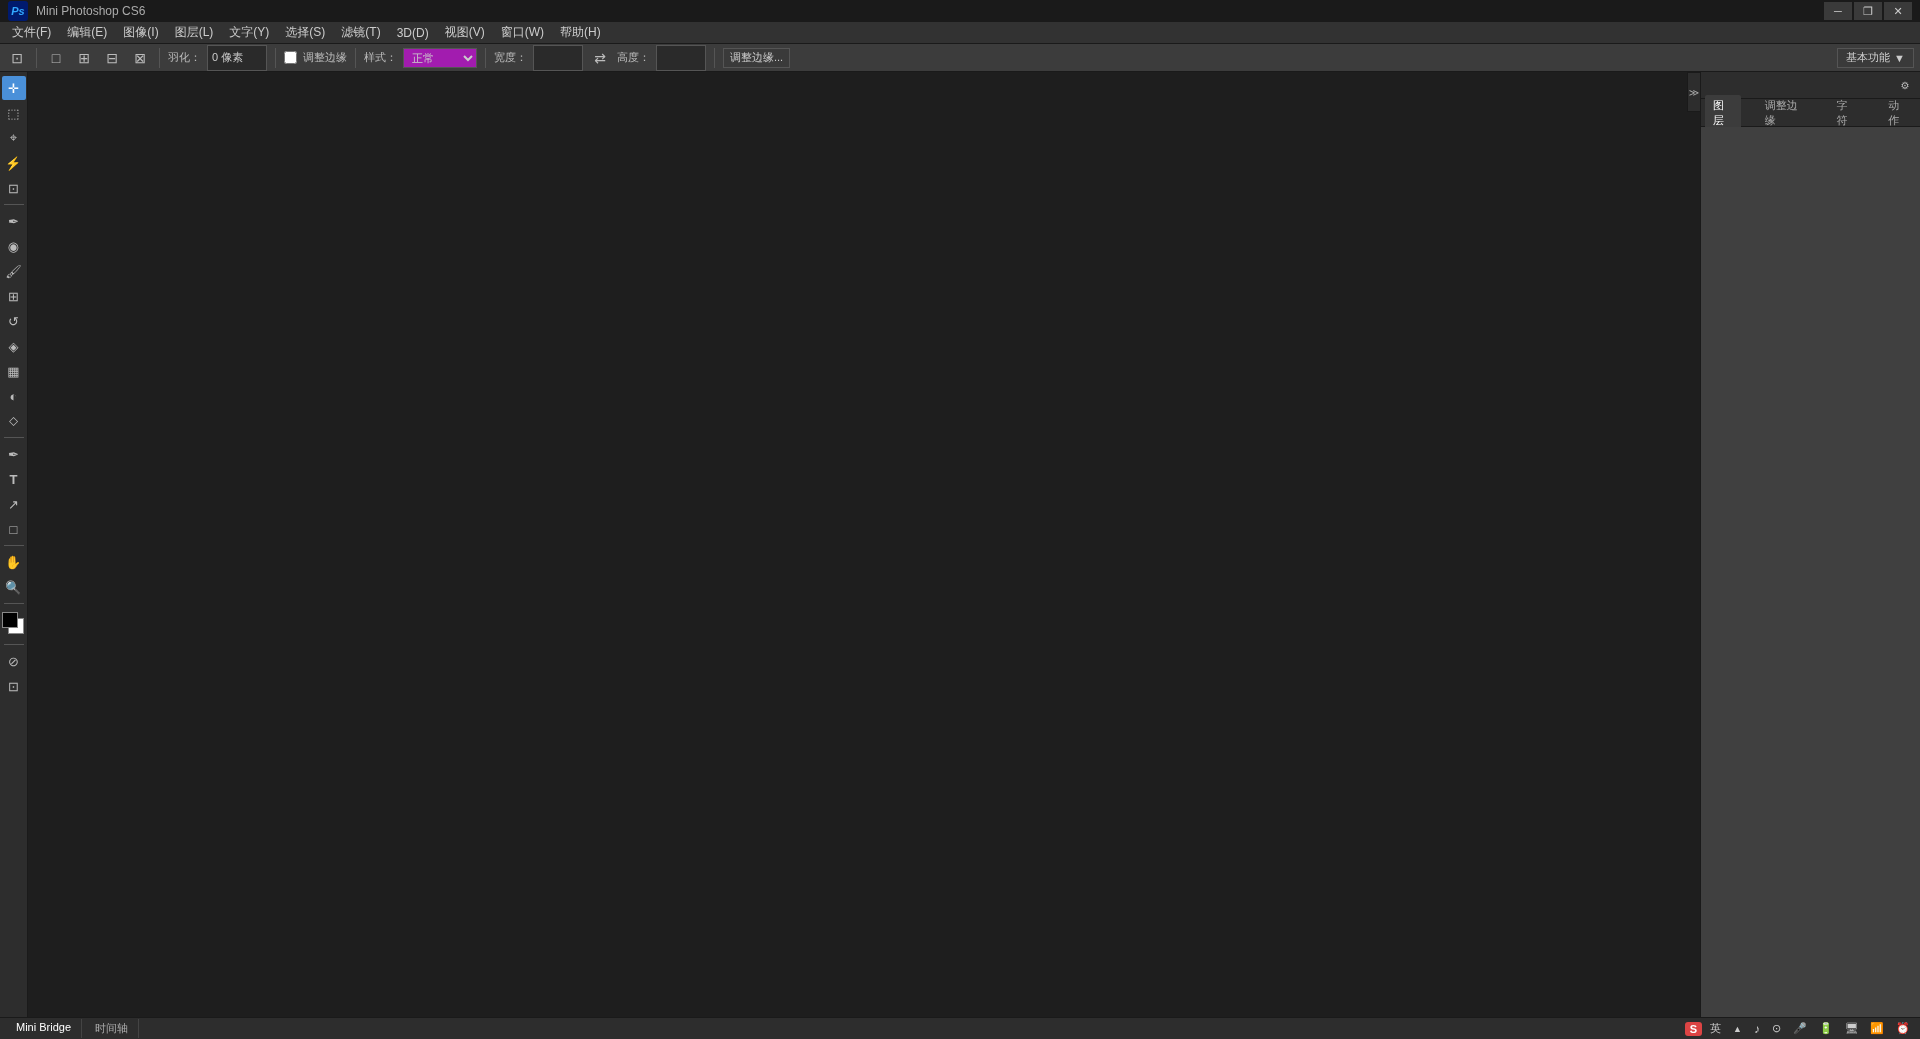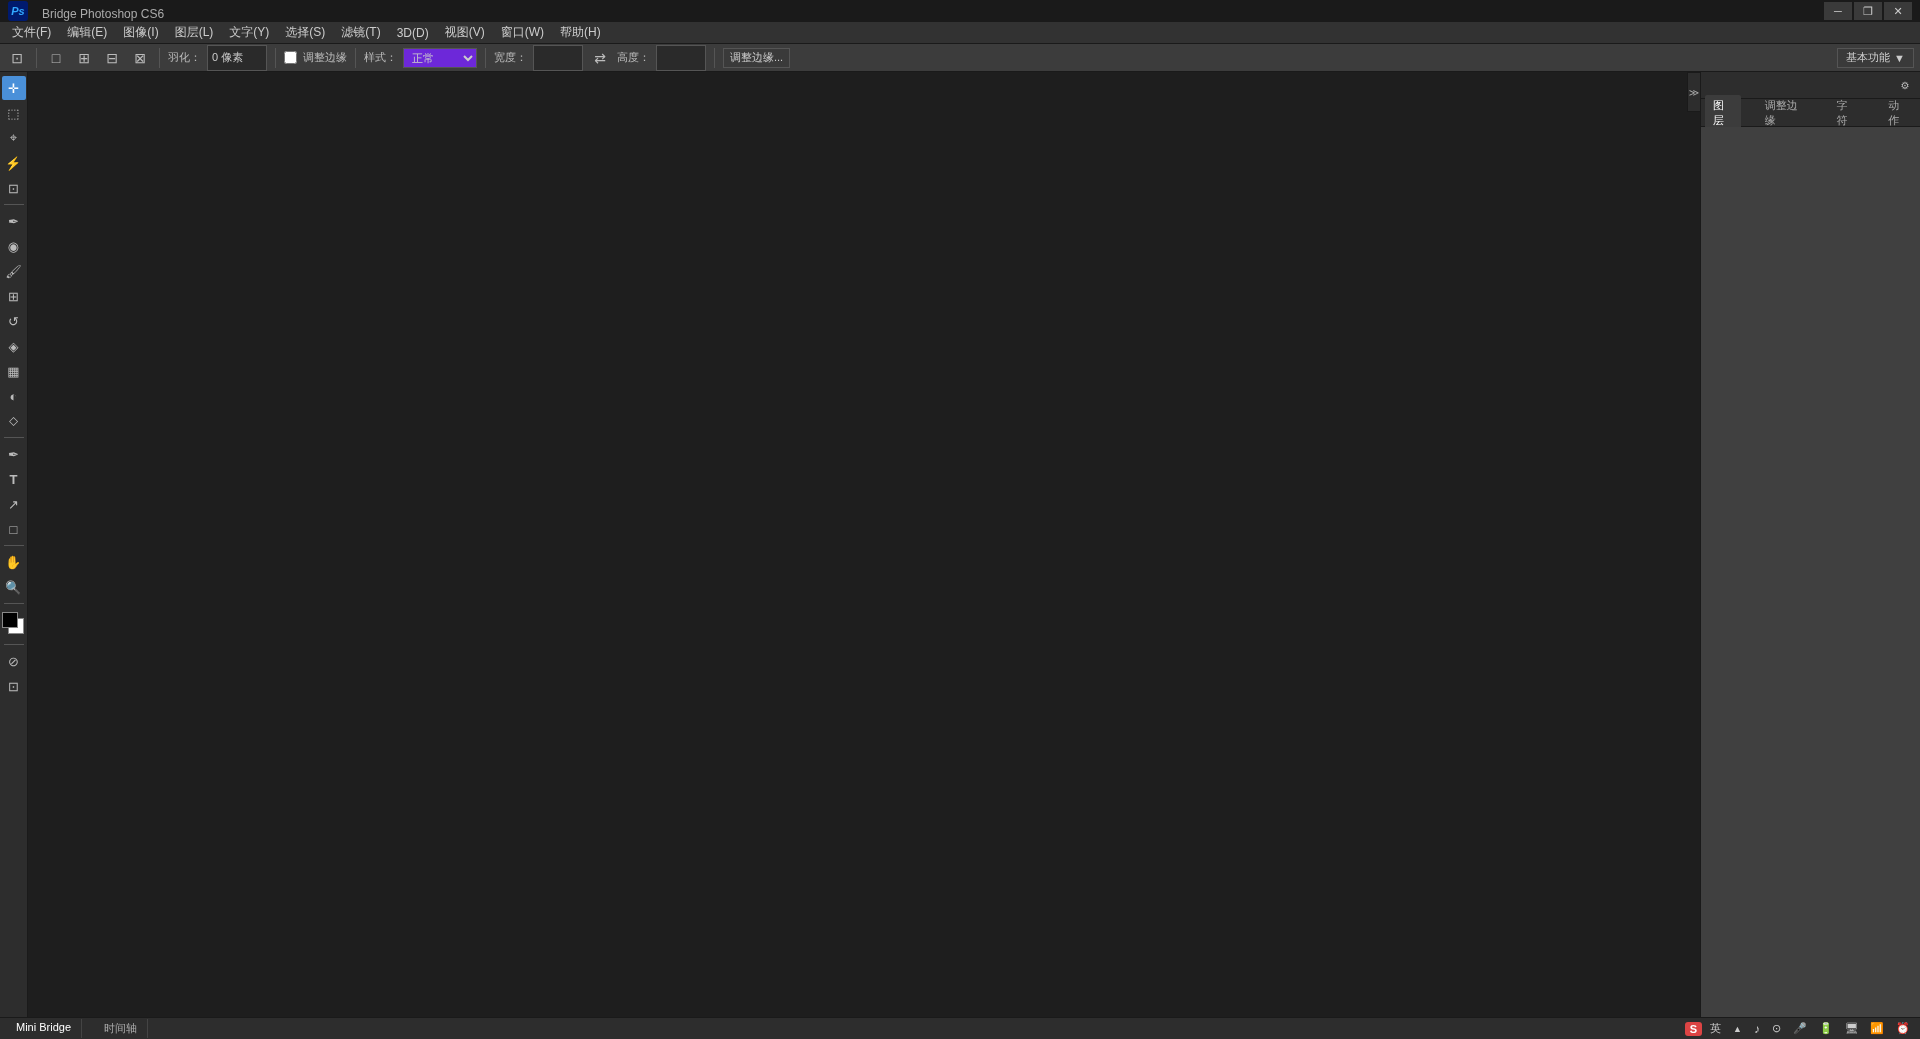--- a/index.html
+++ b/index.html
@@ -19,22 +19,22 @@
       width: 100%;
       height: 22px;
       background: #1a1a1a;
       display: flex;
       align-items: center;
       justify-content: space-between;
       padding: 0 8px;
     }
     #title-bar-left {
       display: flex;
-      align-items: flex-end;
-      gap: 14px;
+      align-items: center;
+      gap: 8px;
     }
     #ps-logo {
       width: 20px;
       height: 20px;
       background: #001a6e;
       border-radius: 3px;
       display: flex;
       align-items: center;
       justify-content: center;
       font-size: 11px;
@@ -109,21 +109,21 @@
       height: 20px;
       background: #2a2a2a;
       border: 1px solid #555;
       color: #ccc;
       font-size: 11px;
       padding: 12px 4px;
       outline: none;
     }
     .options-select {
       height: 20px;
-      background: #6d28d9;
+      background: #a21caf;
       border: 1px solid #555;
       color: #ccc;
       font-size: 11px;
       outline: none;
       padding: 0 4px;
     }
     .options-btn {
       height: 20px;
       background: #3a3a3a;
       border: 1px solid #555;
@@ -231,21 +231,21 @@
       height: 22px;
       background: #2d2d2d;
       border-top: 1px solid #1a1a1a;
       display: flex;
       align-items: center;
       padding: 0 6px;
       justify-content: space-between;
     }
     #bottom-tabs {
       display: flex;
-      gap: 12px;
+      gap: 3px;
     }
     .bottom-tab {
       padding: 2px 10px;
       font-size: 11px;
       color: #aaa;
       cursor: pointer;
       border-right: 1px solid #444;
     }
     .bottom-tab.active { color: #fff; }
 
@@ -305,21 +305,21 @@
       left: 0;
       border: 1px solid #888;
     }
   </style>
 </head>
 <body>
 
 <div id="title-bar">
   <div id="title-bar-left">
     <div id="ps-logo">Ps</div>
-    <span id="title-text">Bridge Photoshop CS6</span>
+    <span id="title-text">Mini Photoshop CS6</span>
   </div>
   <div id="title-bar-controls">
     <button class="title-btn">─</button>
     <button class="title-btn">❐</button>
     <button class="title-btn close">✕</button>
   </div>
 </div>
 
 <div id="menu-bar">
   <div class="menu-item">文件(F)</div>

